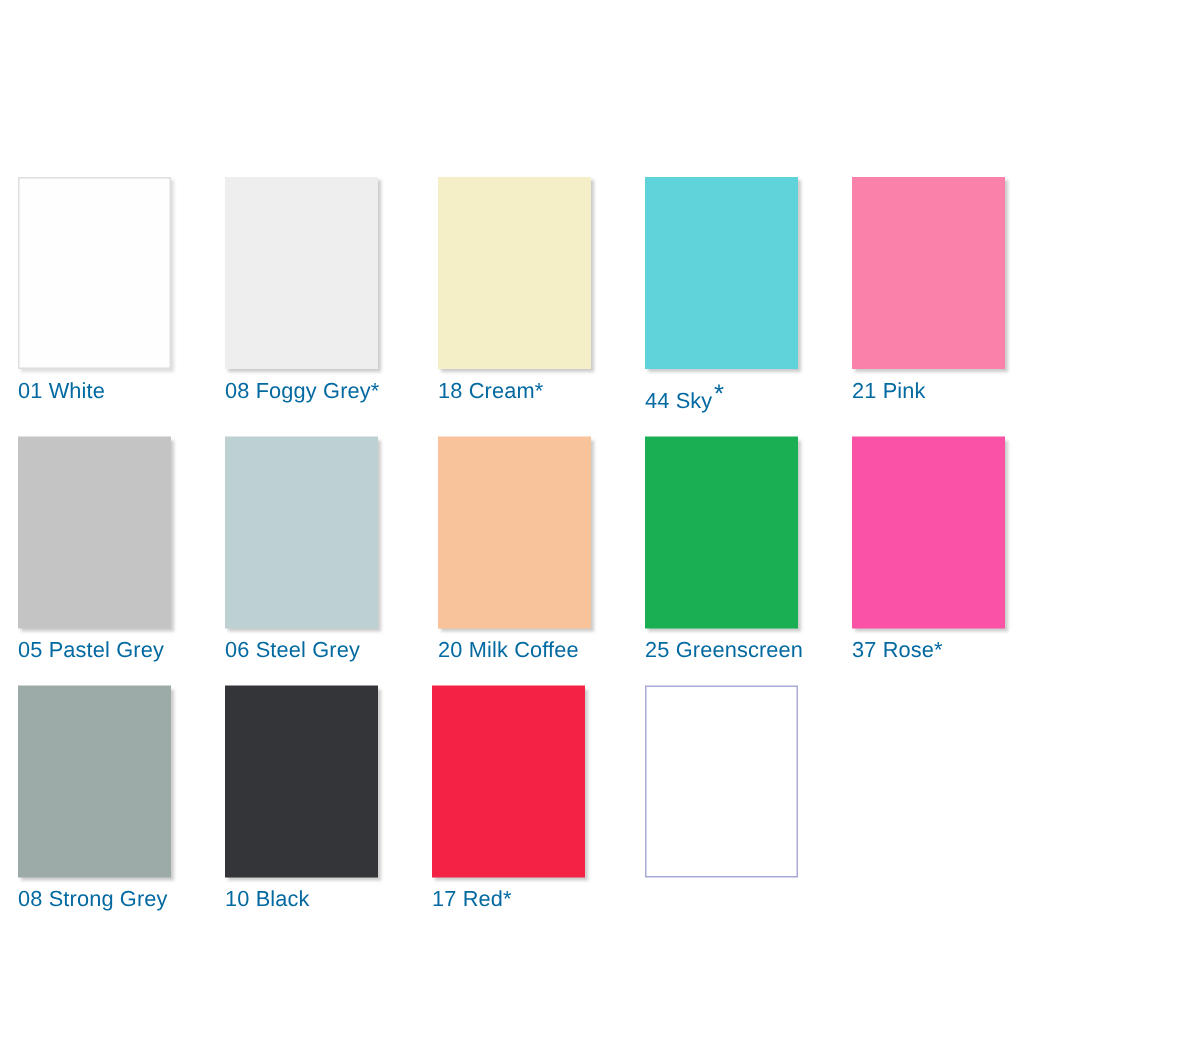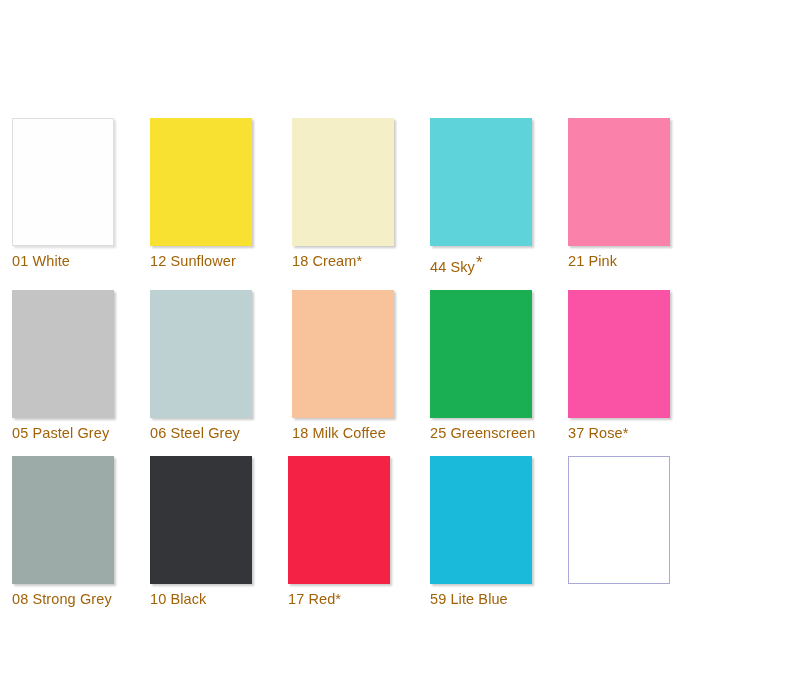--- a/index.html
+++ b/index.html
@@ -67,21 +67,21 @@
     box-shadow: none;
   }
   .chip.empty {
     background: #ffffff;
   }
 
   .caption {
     margin-top: 8px;
     font-size: 14.5px;
     line-height: 1.1;
-    color: #a16207;
+    color: #0369a1;
     white-space: nowrap;
     letter-spacing: 0.1px;
   }
   .caption .star {
     font-size: 14.5px;
   }
   .caption .star-raised {
     font-size: 17px;
     vertical-align: 4px;
     margin-left: 1px;
@@ -93,22 +93,22 @@
 
 <div id="swatch-chart">
   <div class="grid">
       <div class="row">
         <div class="group group-left">
           <div class="cell">
             <div class="chip outline-soft" title="White" style="background: rgb(254, 254, 254);"></div>
             <div class="caption"><span>01 White</span></div>
           </div>
           <div class="cell">
-            <div class="chip" title="Sunflower" style="background: rgb(248, 225, 48);"></div>
-            <div class="caption"><span>12 Sunflower</span></div>
+            <div class="chip" title="Foggy Grey" style="background: rgb(238, 238, 238);"></div>
+            <div class="caption"><span>08 Foggy Grey</span><span class="star ">*</span></div>
           </div>
         </div>
         <div class="group group-right">
           <div class="cell">
             <div class="chip" title="Cream" style="background: rgb(244, 239, 198);"></div>
             <div class="caption"><span>18 Cream</span><span class="star ">*</span></div>
           </div>
           <div class="cell">
             <div class="chip" title="Sky" style="background: rgb(94, 211, 218);"></div>
             <div class="caption"><span>44 Sky</span><span class="star star-raised">*</span></div>
@@ -126,21 +126,21 @@
             <div class="caption"><span>05 Pastel Grey</span></div>
           </div>
           <div class="cell">
             <div class="chip" title="Steel Grey" style="background: rgb(189, 208, 210);"></div>
             <div class="caption"><span>06 Steel Grey</span></div>
           </div>
         </div>
         <div class="group group-right">
           <div class="cell">
             <div class="chip" title="Milk Coffee" style="background: rgb(248, 194, 154);"></div>
-            <div class="caption"><span>18 Milk Coffee</span></div>
+            <div class="caption"><span>20 Milk Coffee</span></div>
           </div>
           <div class="cell">
             <div class="chip" title="Greenscreen" style="background: rgb(26, 175, 83);"></div>
             <div class="caption"><span>25 Greenscreen</span></div>
           </div>
           <div class="cell">
             <div class="chip" title="Rose" style="background: rgb(250, 82, 165);"></div>
             <div class="caption"><span>37 Rose</span><span class="star ">*</span></div>
           </div>
         </div>
@@ -155,23 +155,19 @@
             <div class="chip" title="Black" style="background: rgb(52, 53, 56);"></div>
             <div class="caption"><span>10 Black</span></div>
           </div>
           <div class="cell">
             <div class="chip" title="Red" style="background: rgb(244, 34, 68);"></div>
             <div class="caption"><span>17 Red</span><span class="star ">*</span></div>
           </div>
         </div>
         <div class="group group-right">
           <div class="cell">
-            <div class="chip" title="Lite Blue" style="background: rgb(25, 186, 218);"></div>
-            <div class="caption"><span>59 Lite Blue</span></div>
-          </div>
-          <div class="cell">
             <div class="chip outline-violet empty" title="" style="background: rgb(255, 255, 255);"></div>
             <div class="caption blank"><span></span></div>
           </div>
         </div>
       </div>
     </div>
 </div>
 
 </body></html>

